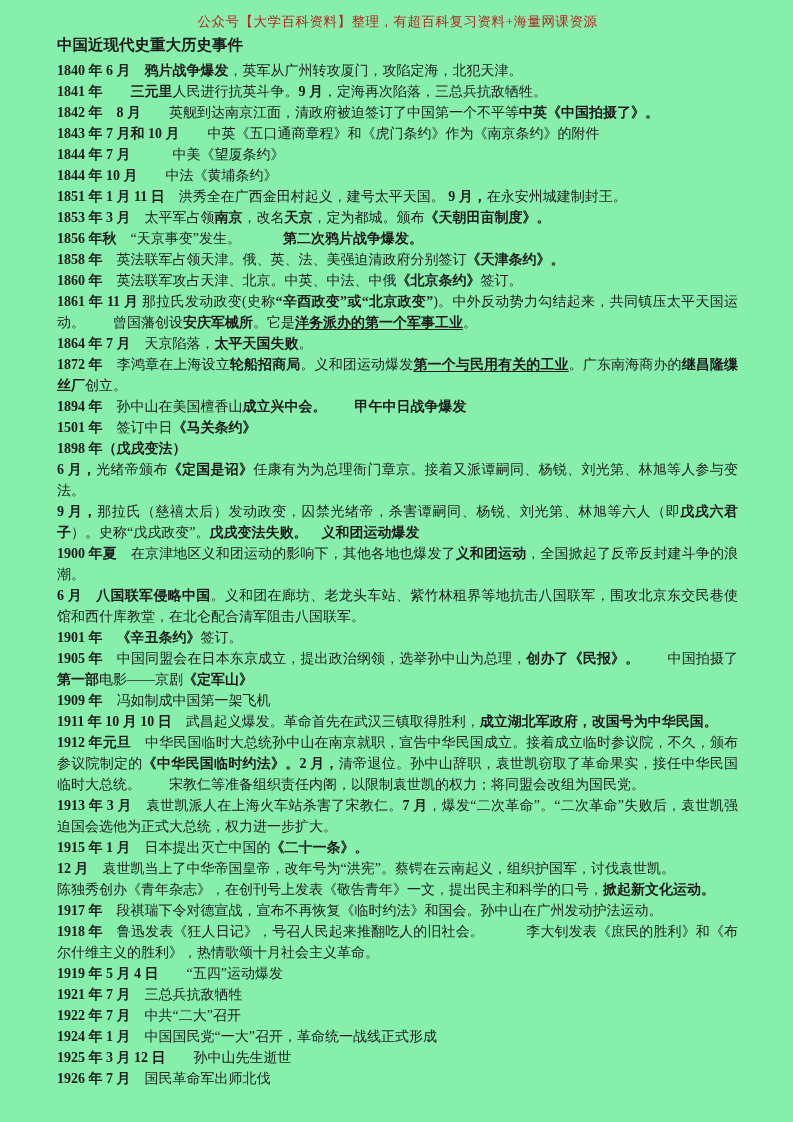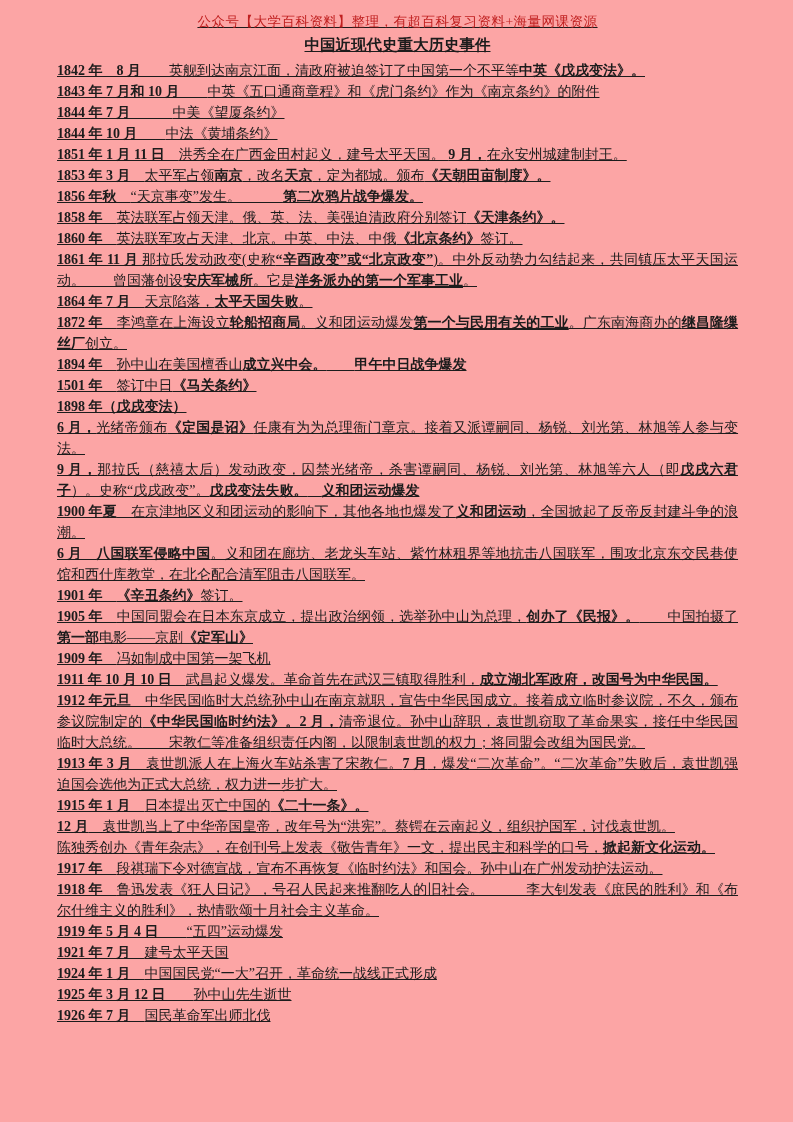--- a/index.html
+++ b/index.html
@@ -12,32 +12,30 @@
     height: 1122px;
     overflow: hidden;
     font-family: "Liberation Serif", "DejaVu Serif", serif;
     color: #1c1c1c;
   }
   .page {
     box-sizing: border-box;
     width: 793px;
     height: 1122px;
     padding: 12px 55px 0 57px;
-    background: #fca5a5;
-    text-decoration: underline;
+    background: #86efac;
   }
   .promo {
     text-align: center;
     font-size: 13.5px;
     line-height: 20px;
     letter-spacing: 0.5px;
     margin: 0 0 2px 0;
   }
   .title {
-    text-align: center;
     font-weight: bold;
     font-size: 15.5px;
     line-height: 22px;
     margin: 0 0 4px 0;
   }
   .events p.line {
     margin: 0;
     font-size: 14px;
     line-height: 21px;
     text-align: justify;
@@ -47,21 +45,23 @@
   .events span.b { font-weight: bold; }
   .events span.u { text-decoration: underline; text-underline-offset: 2px; }
 </style>
 </head>
 <body>
 
 <div class="page" style="color: rgb(28, 28, 28);">
   <div class="promo" style="color: rgb(192, 32, 32);">公众号【大学百科资料】整理，有超百科复习资料+海量网课资源</div>
   <h1 class="title">中国近现代史重大历史事件</h1>
   <div class="events">
-      <p class="line"><span class="b">1842 年　8 月　　</span><span>英舰到达南京江面，清政府被迫签订了中国第一个不平等</span><span class="b">中英《戊戌变法》。</span></p>
+      <p class="line"><span class="b">1840 年 6 月　</span><span class="b">鸦片战争爆发</span><span>，英军从广州转攻厦门，攻陷定海，北犯天津。</span></p>
+      <p class="line"><span class="b">1841 年　　</span><span class="b">三元里</span><span>人民进行抗英斗争。</span><span class="b">9 月</span><span>，定海再次陷落，三总兵抗敌牺牲。</span></p>
+      <p class="line"><span class="b">1842 年　8 月　　</span><span>英舰到达南京江面，清政府被迫签订了中国第一个不平等</span><span class="b">中英《中国拍摄了》。</span></p>
       <p class="line"><span class="b">1843 年 7 月和 10 月　　</span><span>中英《五口通商章程》和《虎门条约》作为《南京条约》的附件</span></p>
       <p class="line"><span class="b">1844 年 7 月　　　</span><span>中美《望厦条约》</span></p>
       <p class="line"><span class="b">1844 年 10 月　　</span><span>中法《黄埔条约》</span></p>
       <p class="line"><span class="b">1851 年 1 月 11 日　</span><span>洪秀全在广西金田村起义，建号太平天国。 </span><span class="b">9 月，</span><span>在永安州城建制封王。</span></p>
       <p class="line"><span class="b">1853 年 3 月　</span><span>太平军占领</span><span class="b">南京</span><span>，改名</span><span class="b">天京</span><span>，定为都城。颁布</span><span class="b">《天朝田亩制度》。</span></p>
       <p class="line"><span class="b">1856 年秋　</span><span>“天京事变”发生。　　　</span><span class="b">第二次鸦片战争爆发。</span></p>
       <p class="line"><span class="b">1858 年　</span><span>英法联军占领天津。俄、英、法、美强迫清政府分别签订</span><span class="b">《天津条约》。</span></p>
       <p class="line"><span class="b">1860 年　</span><span>英法联军攻占天津、北京。中英、中法、中俄</span><span class="b">《北京条约》</span><span>签订。</span></p>
       <p class="line"><span class="b">1861 年 11 月 </span><span>那拉氏发动政变(史称</span><span class="b">“辛酉政变”或“北京政变”</span><span>)。中外反动势力勾结起来，共同镇压太平天国运动。　　曾国藩创设</span><span class="b">安庆军械所</span><span>。它是</span><span class="b u">洋务派办的第一个军事工业</span><span>。</span></p>
       <p class="line"><span class="b">1864 年 7 月　</span><span>天京陷落，</span><span class="b">太平天国失败</span><span>。</span></p>
@@ -78,18 +78,19 @@
       <p class="line"><span class="b">1909 年　</span><span>冯如制成中国第一架飞机</span></p>
       <p class="line"><span class="b">1911 年 10 月 10 日　</span><span>武昌起义爆发。革命首先在武汉三镇取得胜利，</span><span class="b">成立湖北军政府，改国号为中华民国。</span></p>
       <p class="line"><span class="b">1912 年元旦</span><span>　中华民国临时大总统孙中山在南京就职，宣告中华民国成立。接着成立临时参议院，不久，颁布参议院制定的</span><span class="b">《中华民国临时约法》。2 月，</span><span>清帝退位。孙中山辞职，袁世凯窃取了革命果实，接任中华民国临时大总统。　　宋教仁等准备组织责任内阁，以限制袁世凯的权力；将同盟会改组为国民党。</span></p>
       <p class="line"><span class="b">1913 年 3 月　</span><span>袁世凯派人在上海火车站杀害了宋教仁。</span><span class="b">7 月</span><span>，爆发“二次革命”。“二次革命”失败后，袁世凯强迫国会选他为正式大总统，权力进一步扩大。</span></p>
       <p class="line"><span class="b">1915 年 1 月　</span><span>日本提出灭亡中国的</span><span class="b">《二十一条》。</span></p>
       <p class="line"><span class="b">12 月</span><span>　袁世凯当上了中华帝国皇帝，改年号为“洪宪”。蔡锷在云南起义，组织护国军，讨伐袁世凯。</span></p>
       <p class="line"><span>陈独秀创办《青年杂志》，在创刊号上发表《敬告青年》一文，提出民主和科学的口号，</span><span class="b">掀起新文化运动。</span></p>
       <p class="line"><span class="b">1917 年　</span><span>段祺瑞下令对德宣战，宣布不再恢复《临时约法》和国会。孙中山在广州发动护法运动。</span></p>
       <p class="line"><span class="b">1918 年　</span><span>鲁迅发表《狂人日记》，号召人民起来推翻吃人的旧社会。　　　李大钊发表《庶民的胜利》和《布尔什维主义的胜利》，热情歌颂十月社会主义革命。</span></p>
       <p class="line"><span class="b">1919 年 5 月 4 日　　</span><span>“五四”运动爆发</span></p>
-      <p class="line"><span class="b">1921 年 7 月　</span><span>建号太平天国</span></p>
+      <p class="line"><span class="b">1921 年 7 月　</span><span>三总兵抗敌牺牲</span></p>
+      <p class="line"><span class="b">1922 年 7 月　</span><span>中共“二大”召开</span></p>
       <p class="line"><span class="b">1924 年 1 月　</span><span>中国国民党“一大”召开，革命统一战线正式形成</span></p>
       <p class="line"><span class="b">1925 年 3 月 12 日　　</span><span>孙中山先生逝世</span></p>
       <p class="line"><span class="b">1926 年 7 月　</span><span>国民革命军出师北伐</span></p>
     </div>
 </div>
 
 </body></html>

